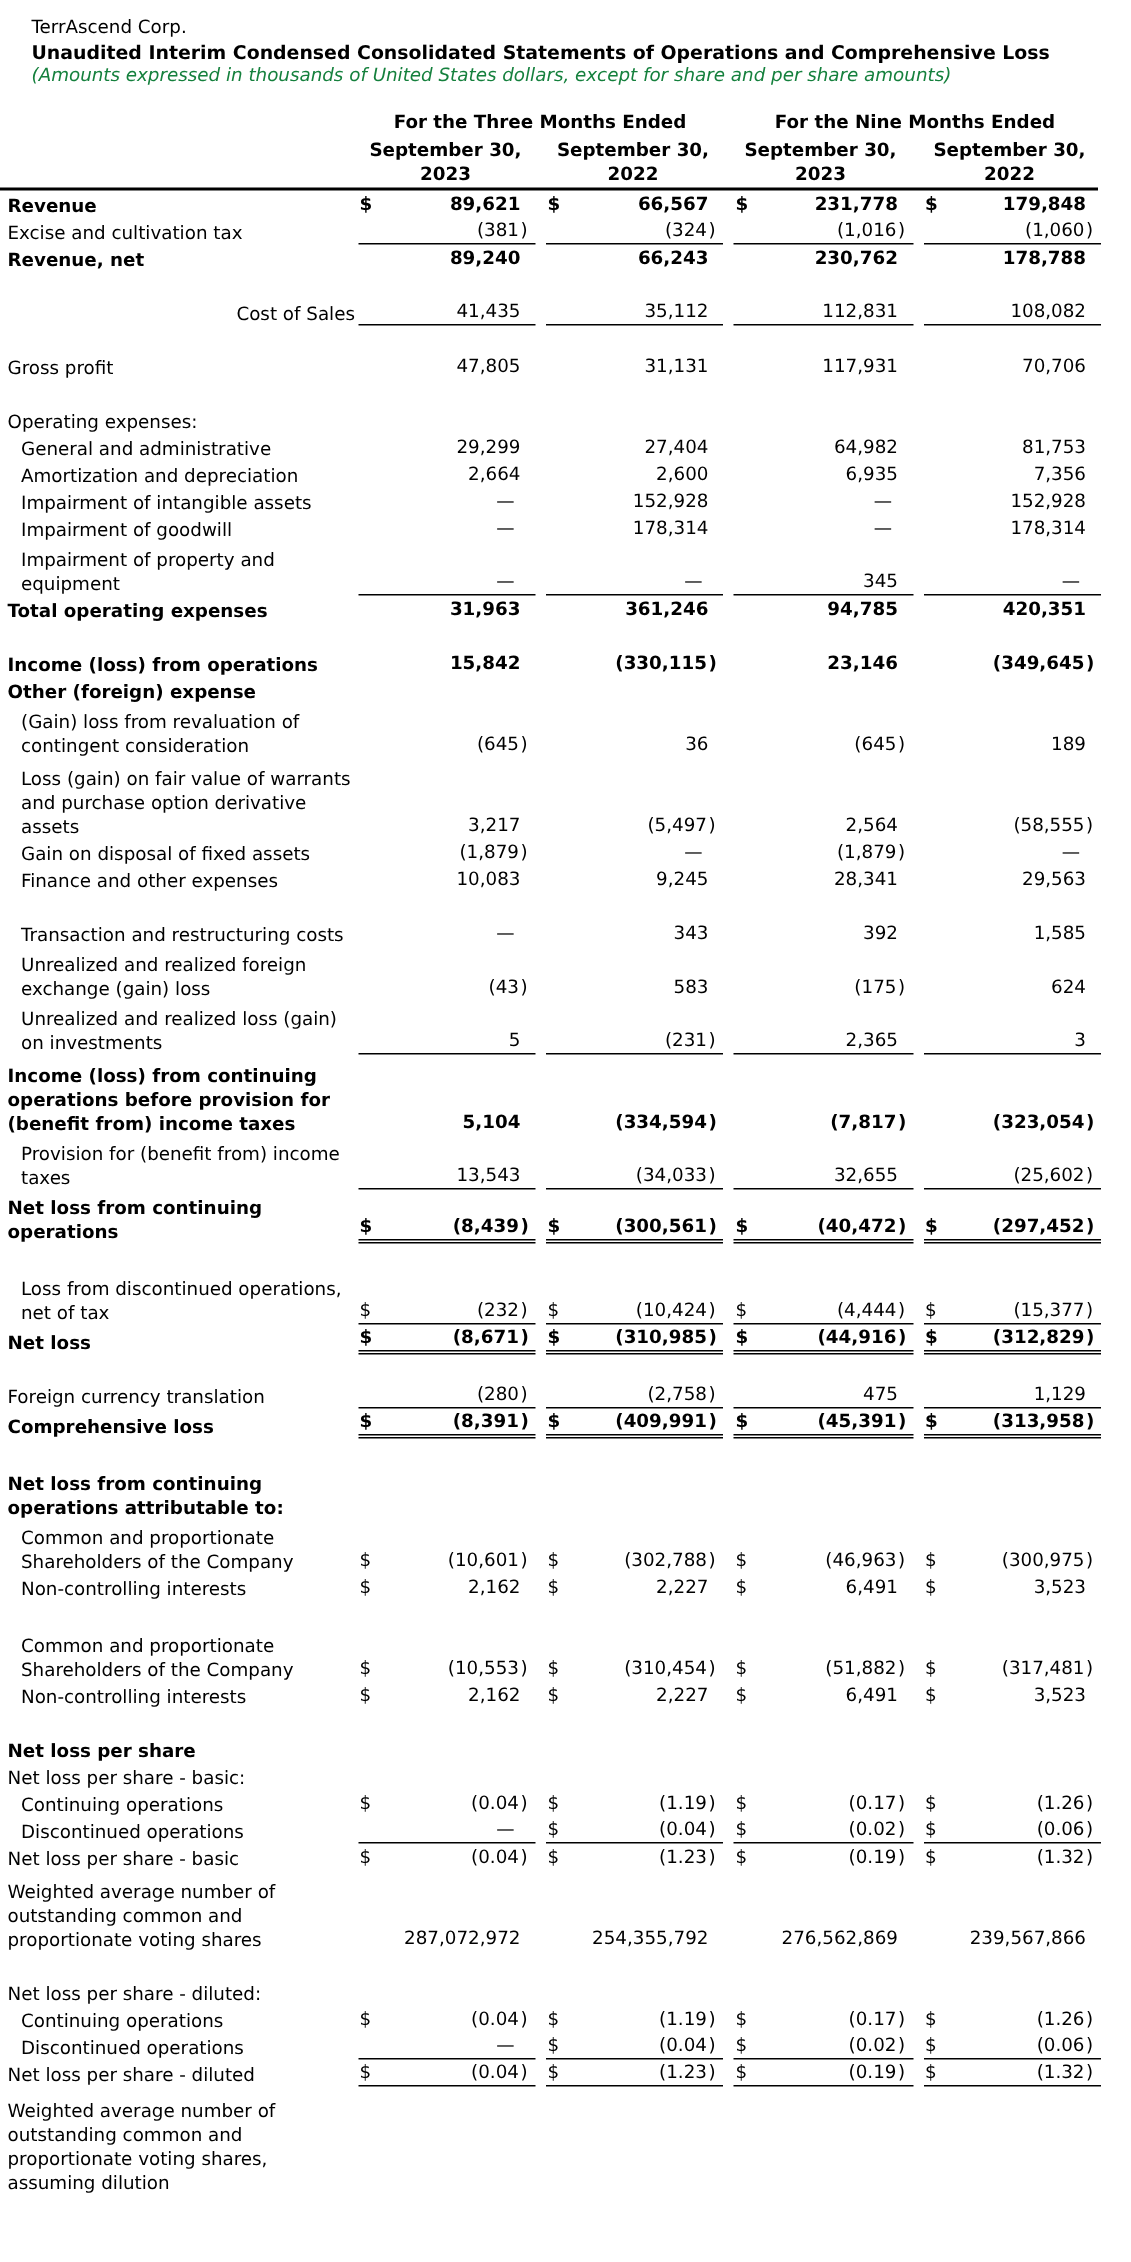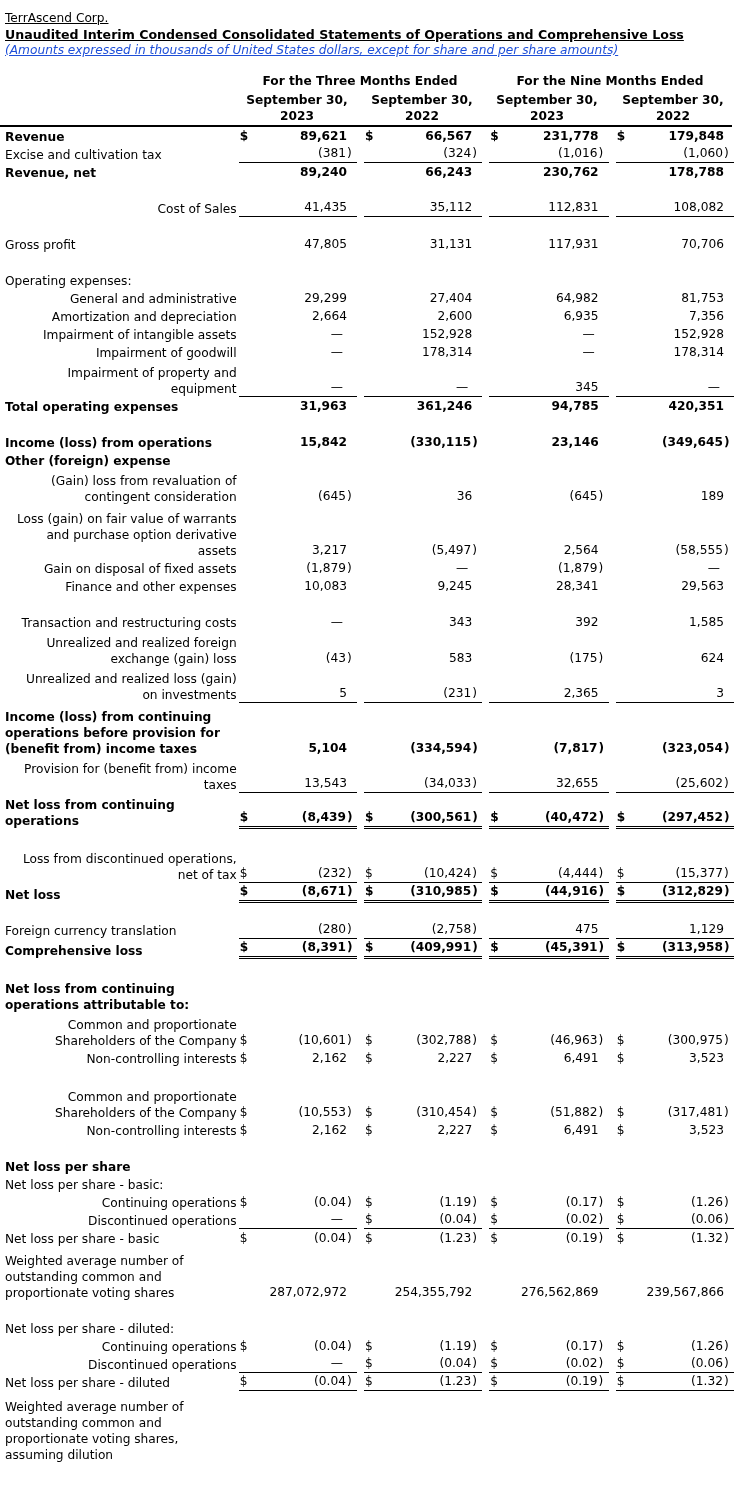--- a/index.html
+++ b/index.html
@@ -2,39 +2,39 @@
 <html><head>
 <meta charset="utf-8">
 <style>
   html, body { margin: 0; padding: 0; background: #ffffff; }
   body {
     width: 754px; height: 1508px; overflow: hidden;
     font-family: "DejaVu Sans", sans-serif;
     font-size: 12.2px; color: #000;
     position: relative;
   }
-  .hdr { position: absolute; left: 5px; text-decoration: underline; }
+  .hdr { position: absolute; left: 21px; }
   .company { top: 11px; }
   .title { top: 27px; font-weight: bold; font-size: 12.6px; }
-  .subtitle { top: 43px; font-style: italic; color: #1d4ed8; }
+  .subtitle { top: 43px; font-style: italic; color: #15803d; }
   .colhdr { position: absolute; font-weight: bold; text-align: center; white-space: nowrap; }
   .period { top: 74px; width: 244px; }
   .p3 { left: 238px; }
   .p9 { left: 488px; }
   .date { top: 92px; width: 118px; line-height: 16px; }
   .c1 { left: 238px; } .c2 { left: 363px; } .c3 { left: 488px; } .c4 { left: 614px; }
   .hdr-rule { position: absolute; left: 0; width: 732px; top: 125px; height: 0; border-top: 2px solid #000; }
 
   table.stmt {
     position: absolute; left: 0; top: 127px;
     border-collapse: collapse; table-layout: fixed; width: 734px;
   }
   table.stmt td { padding: 0; height: 18px; line-height: 16px; vertical-align: bottom; white-space: nowrap; }
   td.lbl { width: 236px; padding-left: 5px !important; white-space: normal !important; }
-  td.lbl.ind { padding-left: 14px !important; text-align: right; }
+  td.lbl.ind { padding-left: 14px !important; }
   td.num { width: 118px; }
   .cell { display: flex; justify-content: space-between; align-items: flex-end; height: 16px; padding-bottom: 1px; }
   .cur { padding-left: 1px; }
   .val { text-align: right; padding-right: 10px; position: relative; }
   .val.neg { padding-right: 0; }
   .val.neg::after { content: ")"; display: inline-block; width: 10px; text-align: left; padding-left: 1px; }
   .val.dash { padding-right: 14px; }
   tr.bold td { font-weight: bold; }
   td.ul .cell { border-bottom: 1px solid #000; }
   td.dbl .cell { border-bottom: 3px double #000; }

